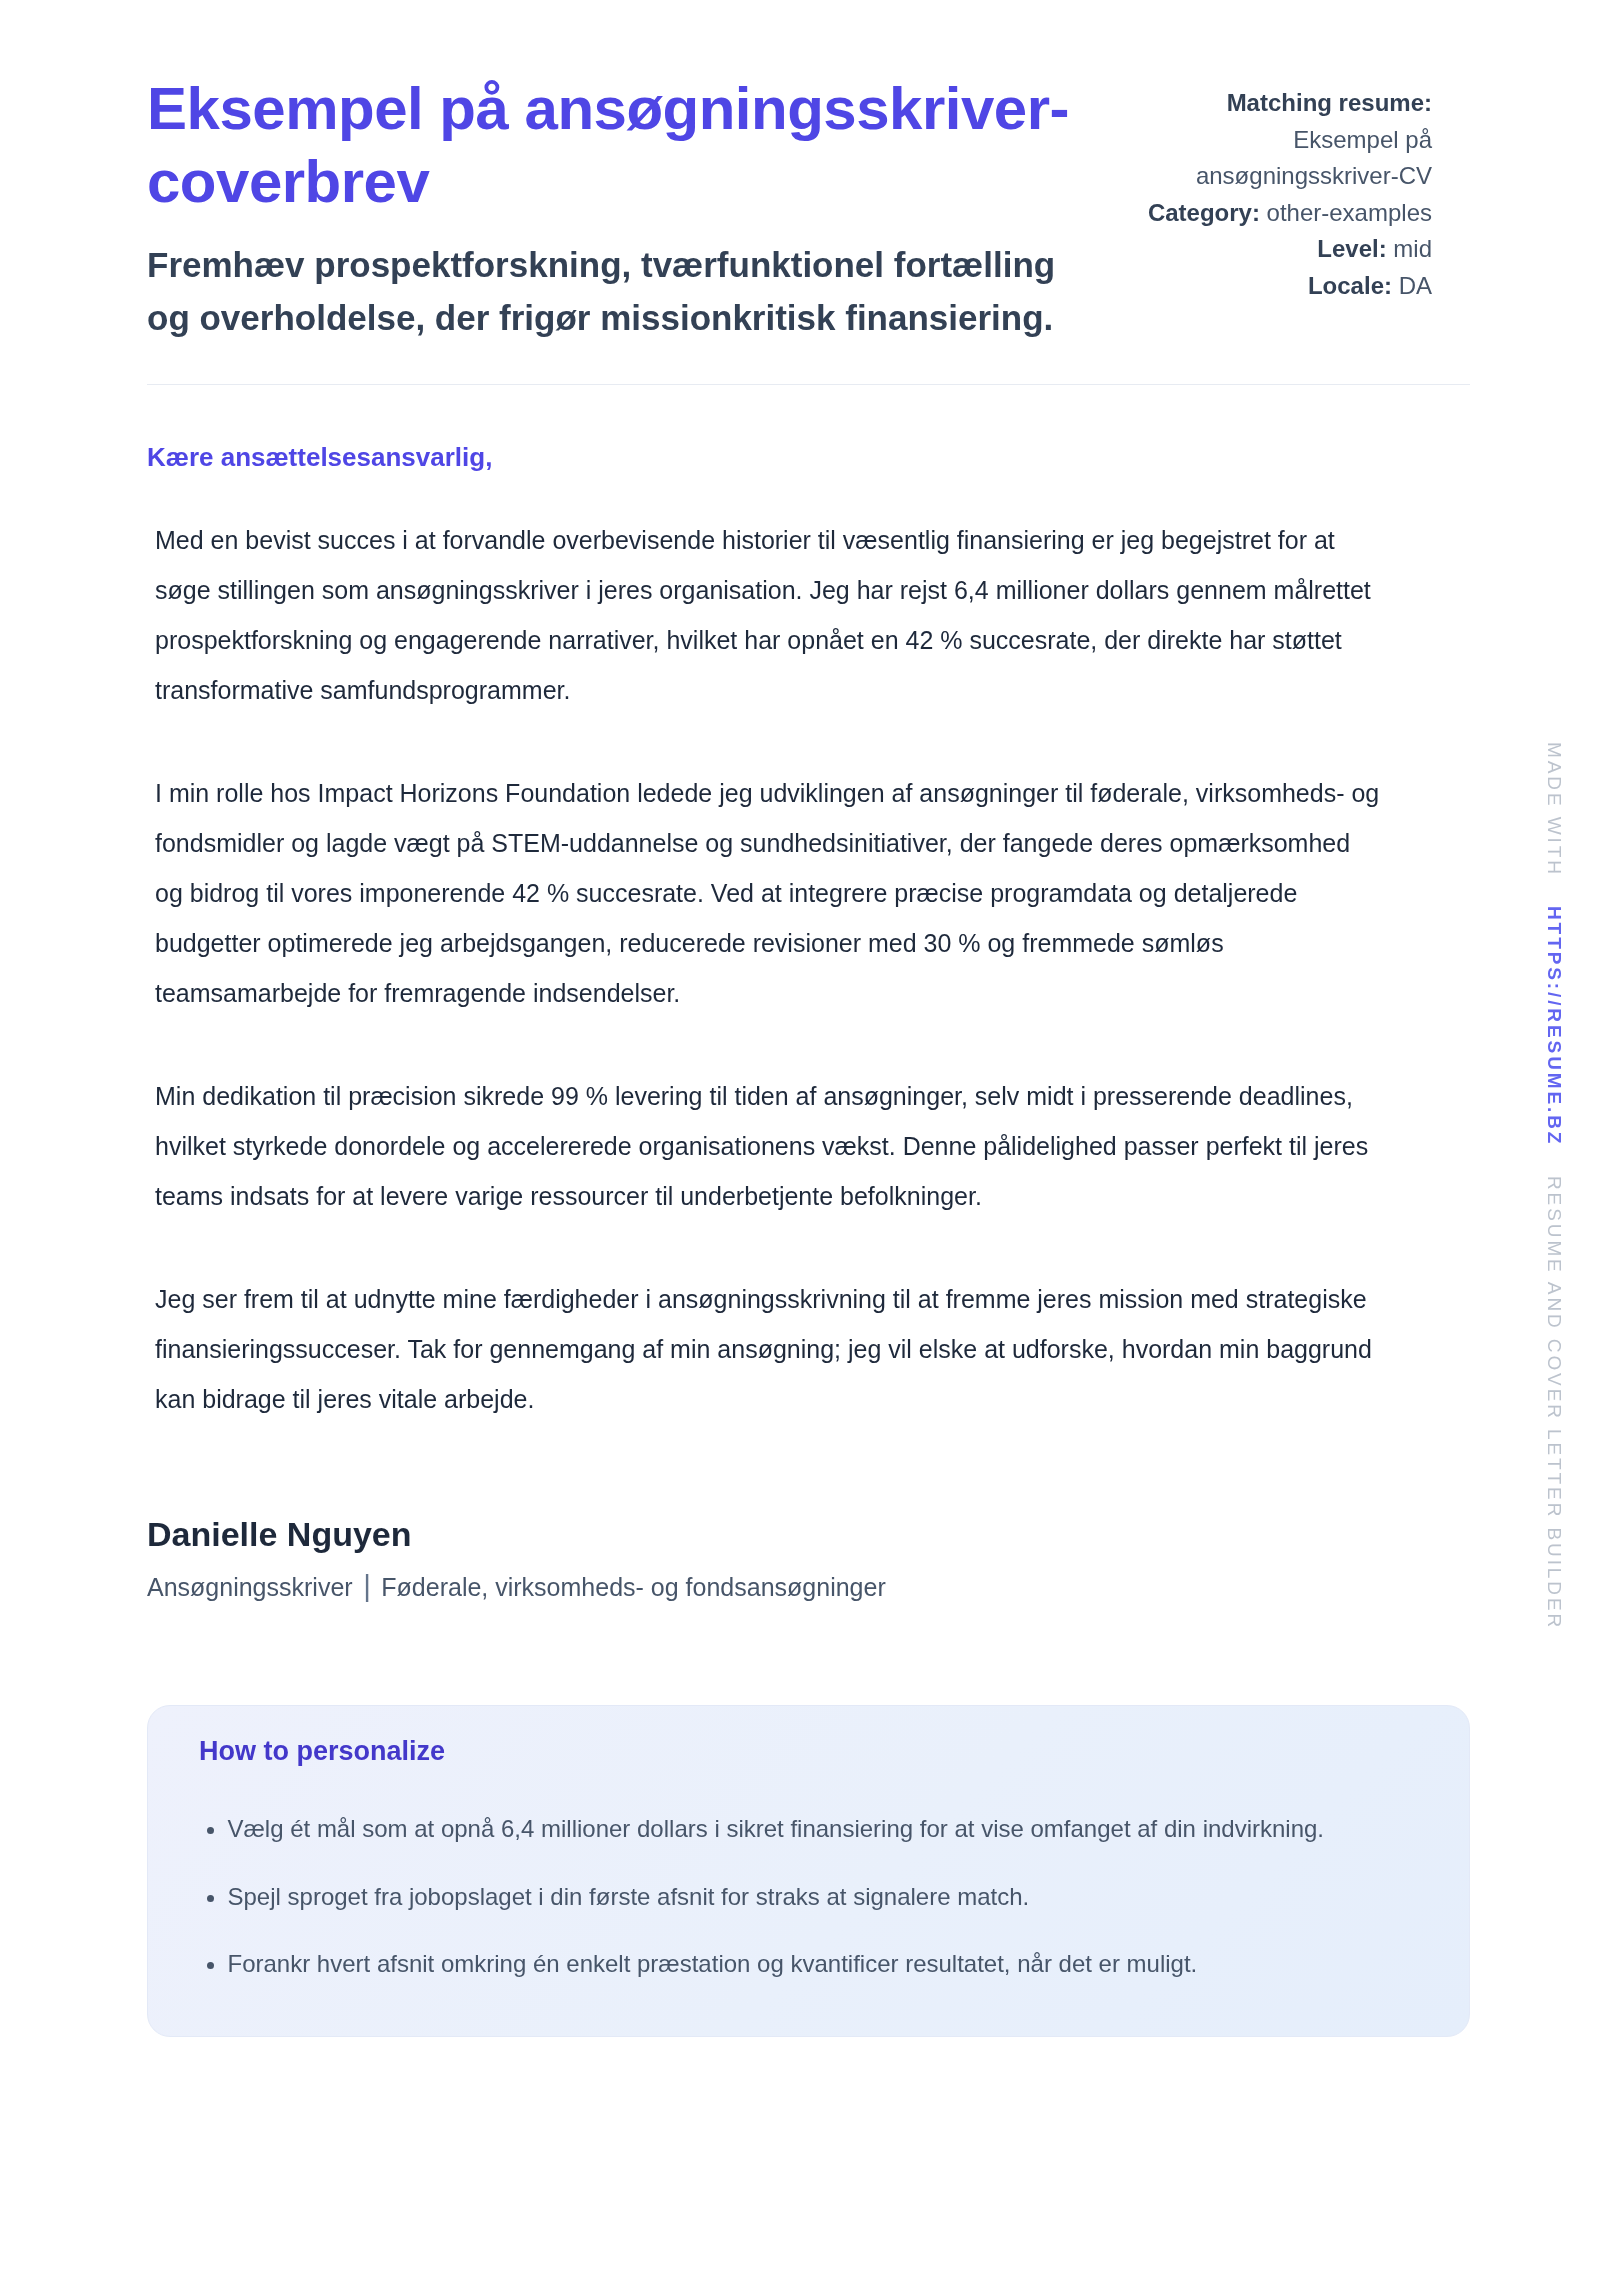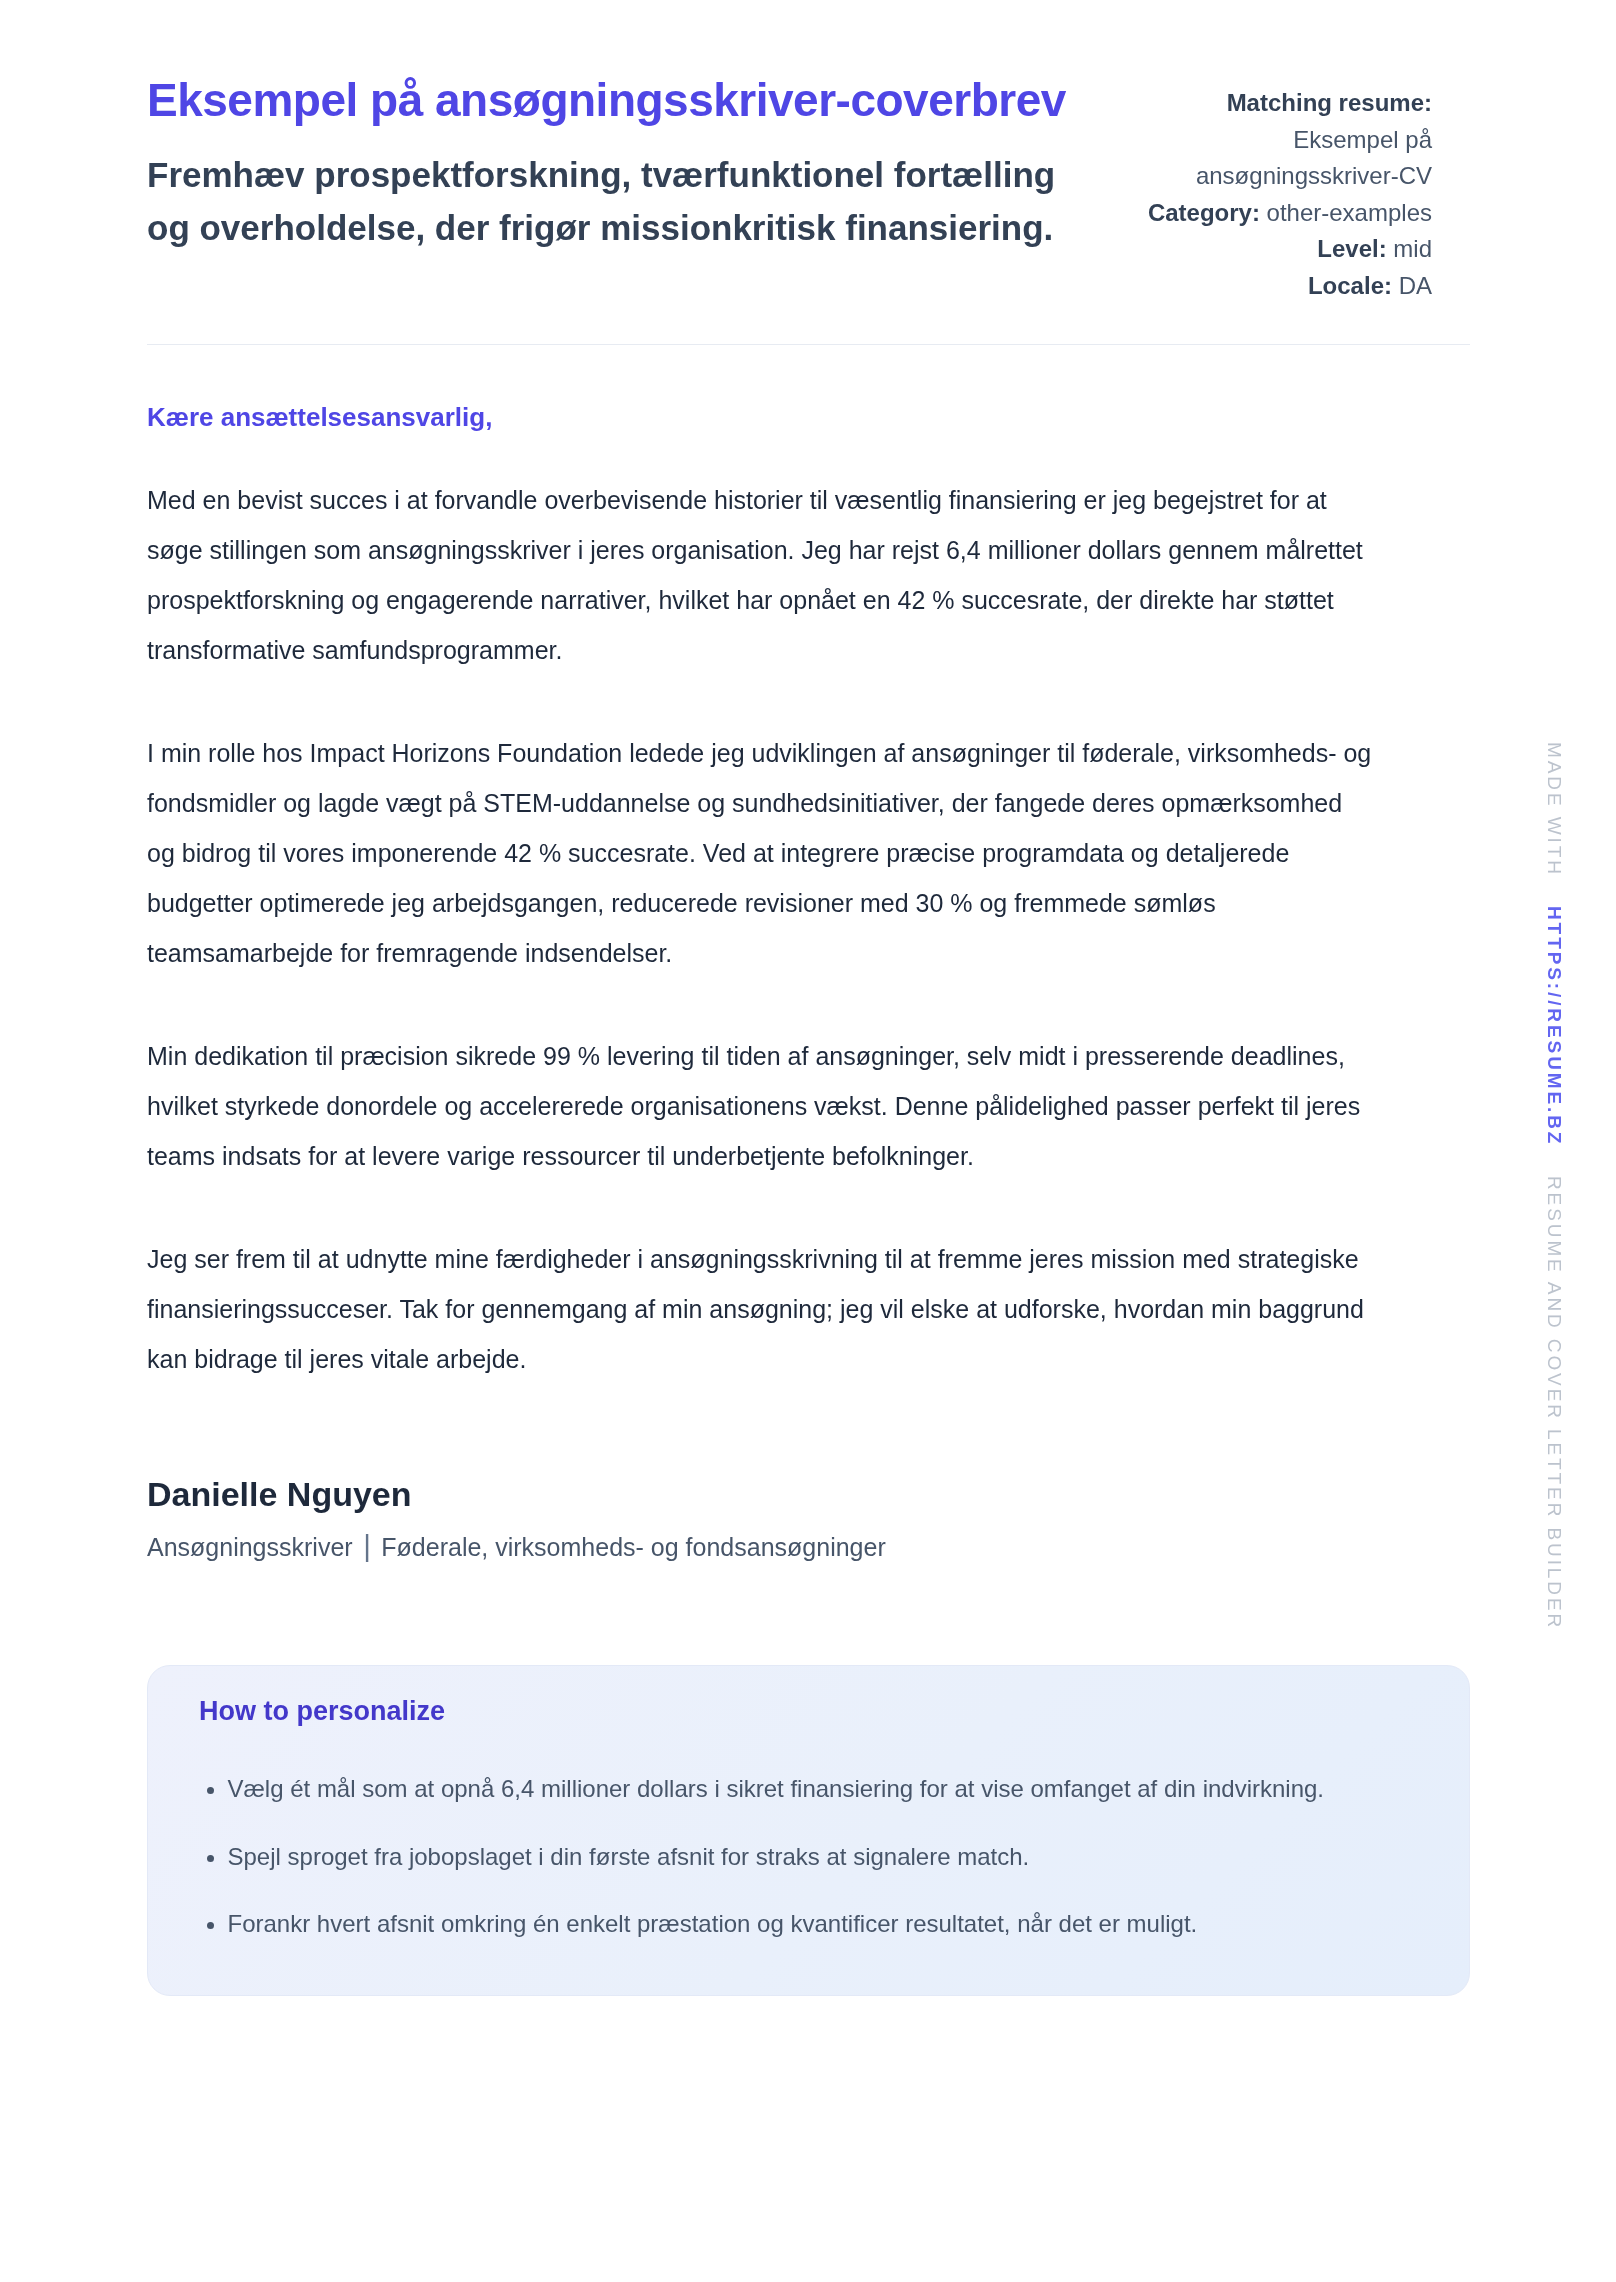--- a/index.html
+++ b/index.html
@@ -9,39 +9,39 @@
     color: #1e293b;
   }
   .page { position: relative; width: 1617px; height: 2283px; overflow: hidden; background: #ffffff; }
   .content { padding: 72px 147px 0 147px; }
 
   
   .header { display: flex; justify-content: space-between; align-items: flex-start; }
   .header-left { max-width: 951px; }
   .title {
     margin: 0 0 21px 0;
-    font-size: 46px; line-height: 1.22; font-weight: bold;
+    font-size: 60px; line-height: 1.22; font-weight: bold;
     color: #4f46e5; letter-spacing: -0.5px; max-width: 932px;
   }
   .subtitle {
     margin: 0; font-size: 35px; line-height: 1.5; font-weight: bold;
     color: #334155; max-width: 961px;
   }
   .meta {
     flex-shrink: 0; max-width: 297px; margin-top: 13.3px; margin-right: 38px;
     text-align: right; font-size: 24px; line-height: 1.52; color: #475569;
   }
   .meta-row b { color: #334155; font-weight: bold; }
 
   .divider { border: none; border-top: 1.9px solid #e7ebf2; margin: 40px 0 0 0; }
 
   
   .letter { margin-top: 57px; }
   .greeting { margin: 0 0 42px 0; font-size: 26px; font-weight: bold; color: #4f46e5; }
-  .para { margin: 0 0 53px 0; font-size: 25px; line-height: 2.0; color: #1e293b; max-width: 1227px; }
+  .para { margin: 0 0 53px 8px; font-size: 25px; line-height: 2.0; color: #1e293b; max-width: 1227px; }
   .sig-name { margin: 91px 0 0 0; font-size: 34px; font-weight: bold; color: #1e293b; }
   .sig-role { margin: 15px 0 0 0; font-size: 25px; color: #475569; }
   .pipe-sep { color: #64748b; font-size: 29.5px; padding: 0 10.5px; font-weight: normal; }
 
   
   .card {
     margin-top: 102px;
     background: linear-gradient(135deg, #eef1fc 0%, #e9f0fb 55%, #e5eefb 100%);
     border: 1px solid #e3e9f7;
     border-radius: 23px;

